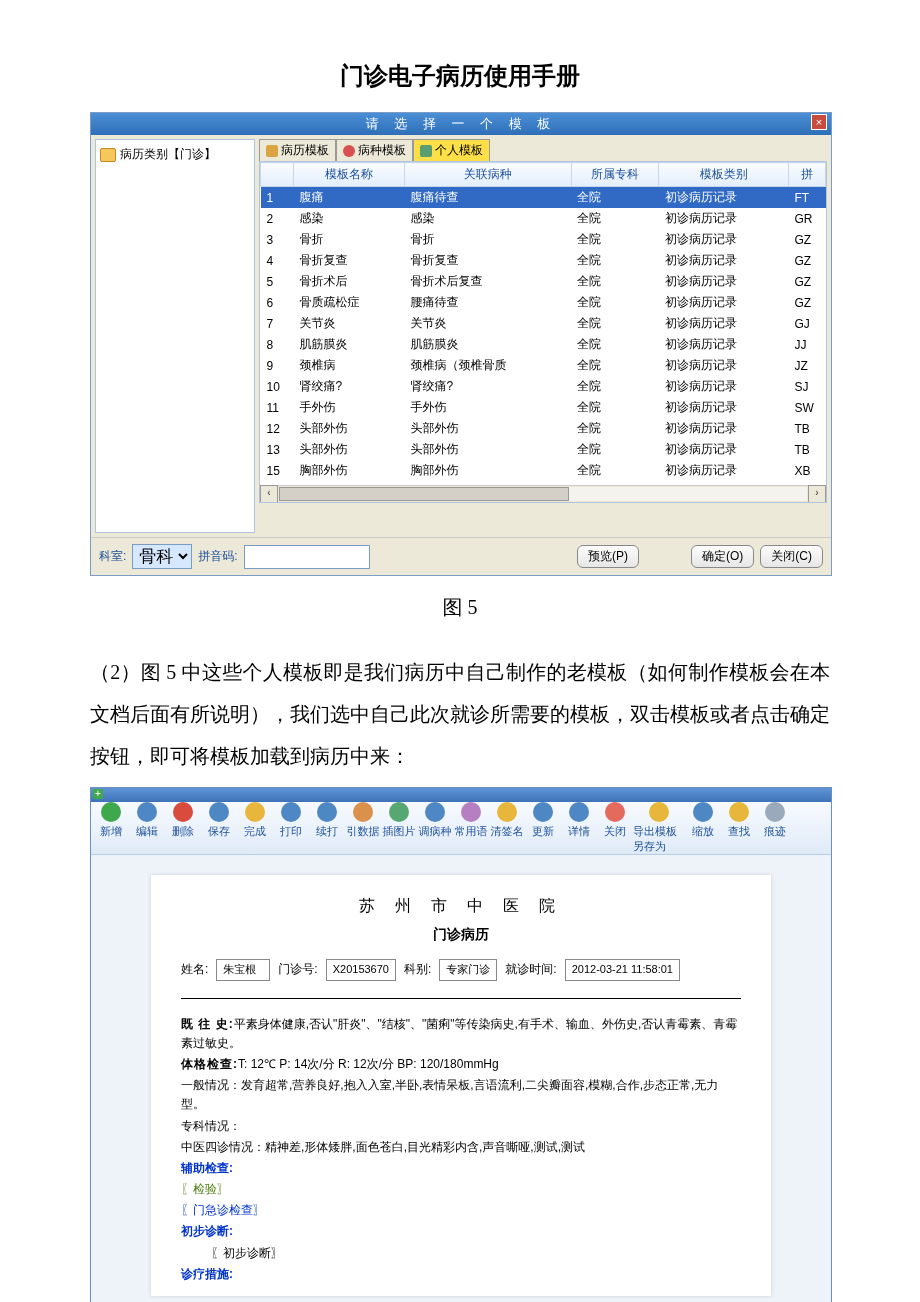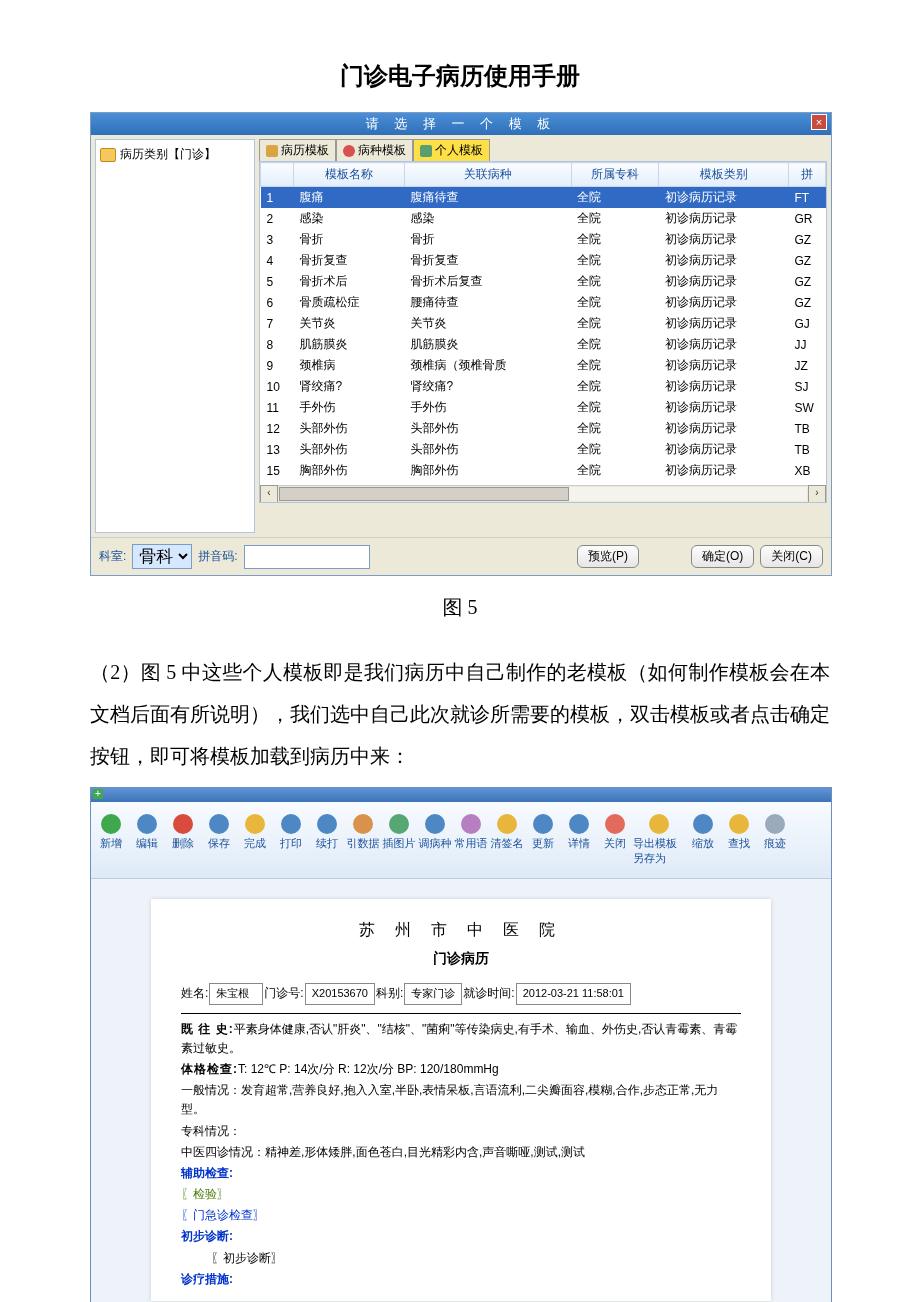--- a/index.html
+++ b/index.html
@@ -211,21 +211,21 @@
     height: 14px;
     position: relative;
   }
   .app2-header .plus {
     position:absolute; left:2px; top:1px; width:10px; height:10px;
     background:#3fa84d; color:#fff; text-align:center; line-height:10px; font-size:10px;
   }
   .toolbar {
     display: flex;
     gap: 0px;
-    padding: 12px 2px;
+    padding: 0 2px;
     background: linear-gradient(#f8fbff, #dfeaf7);
     border-bottom: 1px solid #b9cde6;
     flex-wrap: nowrap;
   }
   .tbtn {
     display: flex;
     flex-direction: column;
     align-items: center;
     width: 36px;
     font-size: 11px;
@@ -258,25 +258,25 @@
     font-family: "KaiTi","SimSun",serif;
   }
   .paper .title2 {
     text-align: center;
     font-weight: bold;
     font-size: 14px;
     margin: 4px 0 14px 0;
   }
   .info-row {
     display: flex;
-    gap: 1px;
+    gap: 8px;
     align-items: center;
     border-bottom: 1px solid #000;
-    padding-bottom: 8px;
-    margin-bottom: 6px;
+    padding-bottom: 17px;
+    margin-bottom: 16px;
     flex-wrap: nowrap;
   }
   .info-row .val {
     border: 1px solid #888;
     padding: 1px 6px;
     min-width: 40px;
     font-size: 11px;
     white-space: nowrap;
   }
   .sec { margin: 2px 0; }

